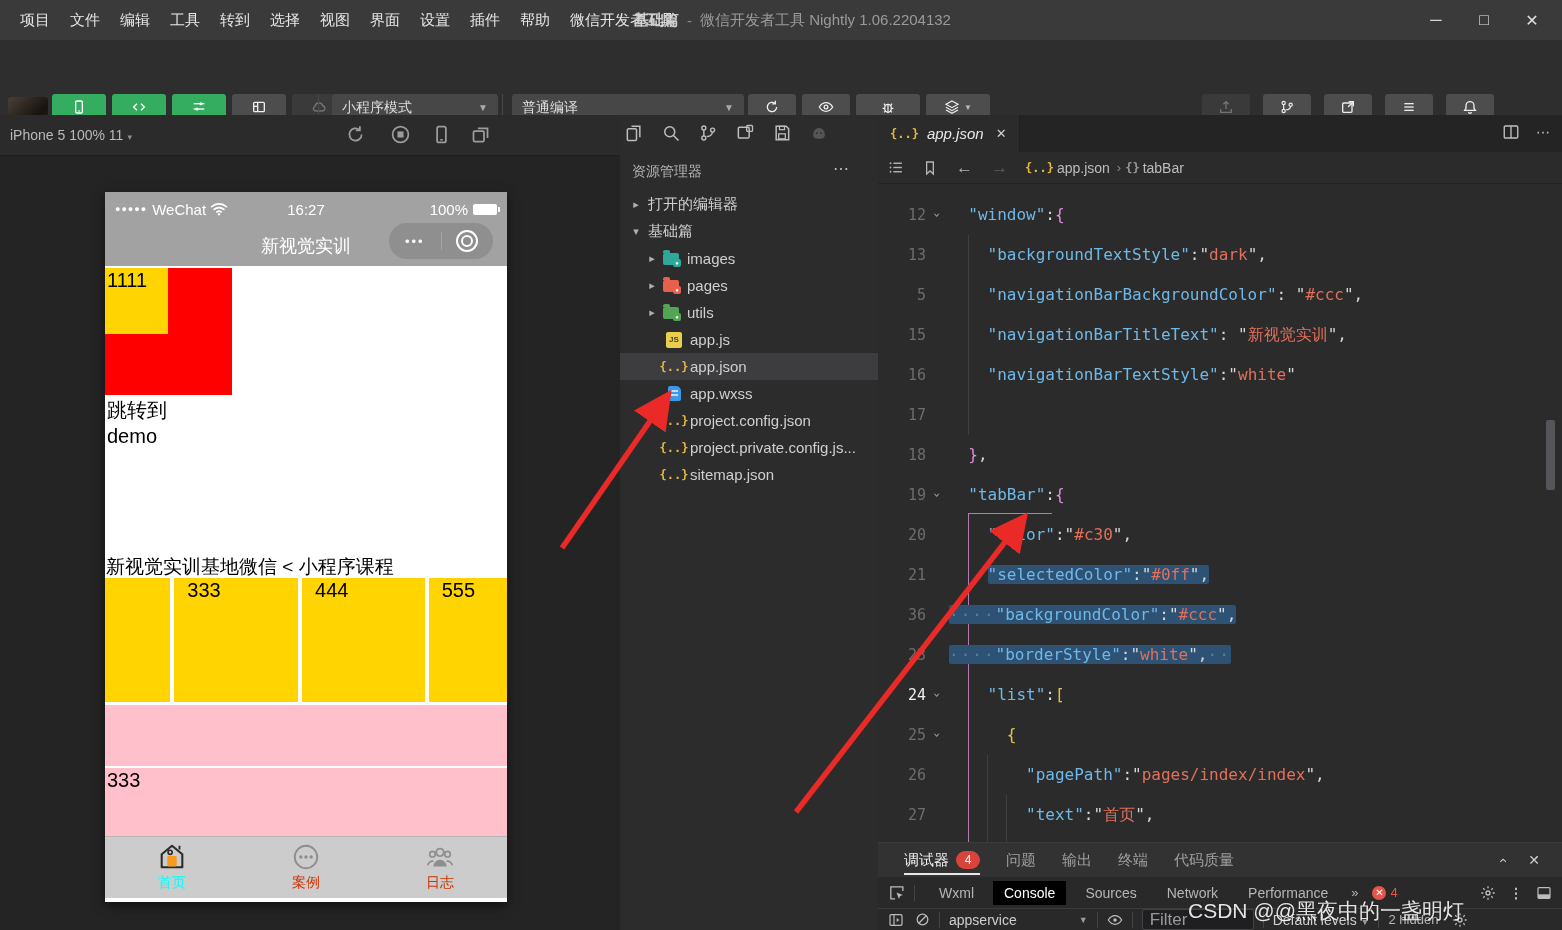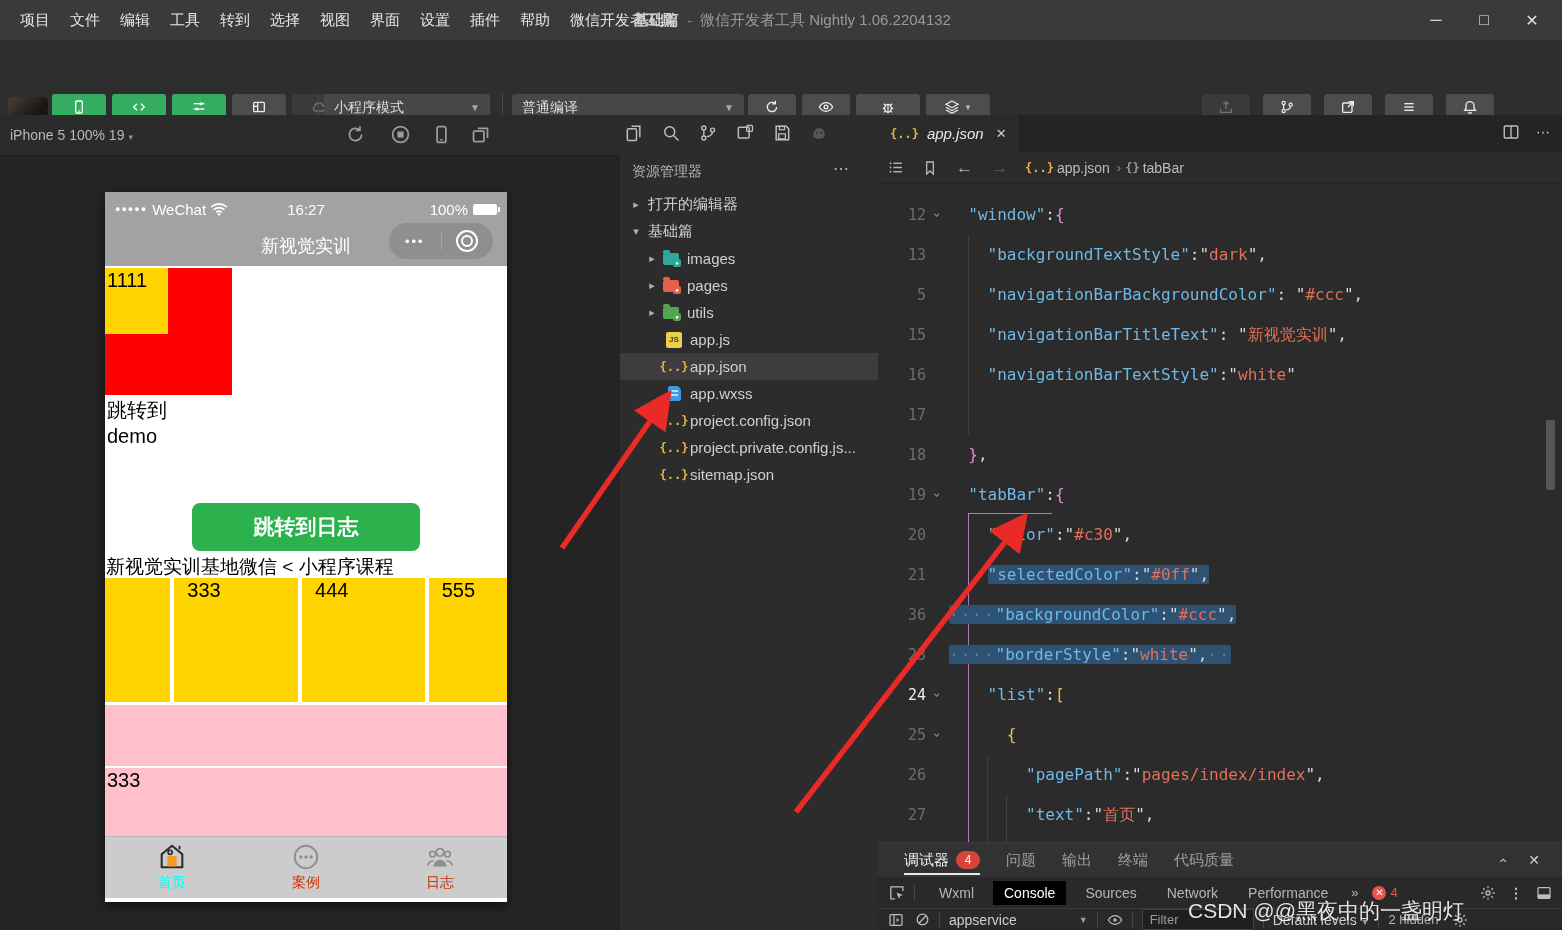--- a/index.html
+++ b/index.html
@@ -120,21 +120,21 @@
   #dbg-row2{position:absolute;left:0;top:34px;width:684px;height:31px;background:#29292a;display:flex;align-items:center;border-bottom:1px solid #3a3a3a;}
   .dt-tab{color:#b5b5b5;font-size:14px;padding:4px 11px;margin:0 4px;}
   .dt-tab.active{background:#000;color:#fff;}
   .dt-more{color:#b5b5b5;font-size:13px;margin:0 8px;}
   .errwrap{display:flex;align-items:center;gap:4px;color:#e3564a;font-size:13px;margin-left:6px;}
   .errdot{width:14px;height:14px;border-radius:50%;background:#e3564a;color:#fff;font-size:10px;display:flex;align-items:center;justify-content:center;}
   #dbg-row2-right{margin-left:auto;display:flex;align-items:center;gap:13px;padding-right:10px;color:#bdbdbd;}
   #dbg-row3{position:absolute;left:0;top:65px;width:684px;height:23px;display:flex;align-items:center;color:#b5b5b5;text-align:center;}
   #dbg-row3 .ctx{font-size:14px;color:#cfcfcf;}
   #dbg-row3 .car{font-size:9px;color:#9a9a9a;}
-  #filter-box{width:96px;height:19px;background:#1f1f21;border:1px solid #434345;border-radius:2px;color:#9a9a9a;font-size:13px;display:flex;align-items:center;padding:0 7px;}
+  #filter-box{width:96px;height:19px;background:#1f1f21;border:1px solid #434345;border-radius:2px;color:#9a9a9a;font-size:17px;display:flex;align-items:center;padding:0 7px;}
   .r3div{width:1px;height:16px;background:#444;margin:0 9px;}
   #watermark{left:1188px;top:897px;color:rgba(255,255,255,.88);font-size:21px;z-index:60;white-space:nowrap;text-shadow:0 0 2px rgba(0,0,0,.3);}
   #overlay-arrows{left:0;top:0;z-index:50;pointer-events:none;}
   svg.ic{display:block;}
 </style>
 </head>
 <body>
 
 <div id="root">
 
@@ -209,21 +209,21 @@
         <span class="tb-btn disabled">
     <span class="box">
             <svg class="ic" width="16" height="16" viewBox="0 0 24 24">
               <path d="M7 18h10a4 4 0 0 0 .6-7.9A6 6 0 0 0 6 11a3.6 3.6 0 0 0 1 7z" fill="none" stroke="currentColor" stroke-width="2"></path>
             </svg>
           </span>
     <span class="lbl">云开发</span>
         </span>
       </div>
     <div class="abs vdiv" style="left:318px;top:54px;height:26px;"></div>
-    <div class="abs tb-select" id="mode-select" style="left:324px;top:54px;width:146px;">
+    <div class="abs tb-select" id="mode-select" style="left:332px;top:54px;width:146px;">
       <span>小程序模式</span>
         <span class="car">▼</span>
     </div>
     <div class="abs vdiv" style="left:502px;top:54px;height:26px;"></div>
     <div class="abs tb-select" id="compile-select" style="left:512px;top:54px;width:212px;">
       <span>普通编译</span>
         <span class="car">▼</span>
     </div>
     <div class="abs tb-group" id="compile-actions" style="left:748px;top:54px;">
         <span class="tb-btn neutral" style="width:48px">
@@ -311,21 +311,21 @@
               <path d="M10 19.5a2 2 0 0 0 4 0" fill="none" stroke="currentColor" stroke-width="2"></path>
             </svg>
           </span>
     <span class="lbl">消息</span>
         </span>
       </div>
   </div>
 
   <div class="abs" id="sim">
     <div class="abs" id="sim-toolbar">
-      <span id="device-label"><span>iPhone 5 100% 19</span><span class="car">▾</span></span>
+      <span id="device-label"><span>iPhone 5 100% 11</span><span class="car">▾</span></span>
       <span class="abs simicon" style="left:345px;top:9px;">
           <svg class="ic" width="21" height="21" viewBox="0 0 24 24">
             <path d="M19 12a7 7 0 1 1-2.5-5.4" fill="none" stroke="currentColor" stroke-width="2"></path>
             <path d="M17 2.5v4.7h-4.7" fill="none" stroke="currentColor" stroke-width="2"></path>
           </svg>
         </span>
       <span class="abs simicon" style="left:390px;top:9px;">
           <svg class="ic" width="21" height="21" viewBox="0 0 24 24">
             <circle cx="12" cy="12" r="9" fill="none" stroke="currentColor" stroke-width="2"></circle>
             <rect x="8.5" y="8.5" width="7" height="7" fill="currentColor"></rect>
@@ -369,21 +369,20 @@
                 <i></i>
               </span>
             </span>
         </div>
       </div>
       <div id="p-content">
         <div id="red-box"></div>
         <div id="yellow-box">1111</div>
         <div class="p-line" style="top:131px;">跳转到</div>
         <div class="p-line" style="top:159px;">demo</div>
-        <button id="p-btn">跳转到日志</button>
         <div id="p-caption">新视觉实训基地微信  &lt; 小程序课程</div>
         <div id="p-cols">
             <span class="pcol" style="width:66px"></span>
             <span class="pcol-gap"></span>
             <span class="pcol" style="width:125px">333</span>
             <span class="pcol-gap"></span>
             <span class="pcol" style="width:124px">444</span>
             <span class="pcol-gap"></span>
             <span class="pcol" style="width:79px">555</span>
           </div>

